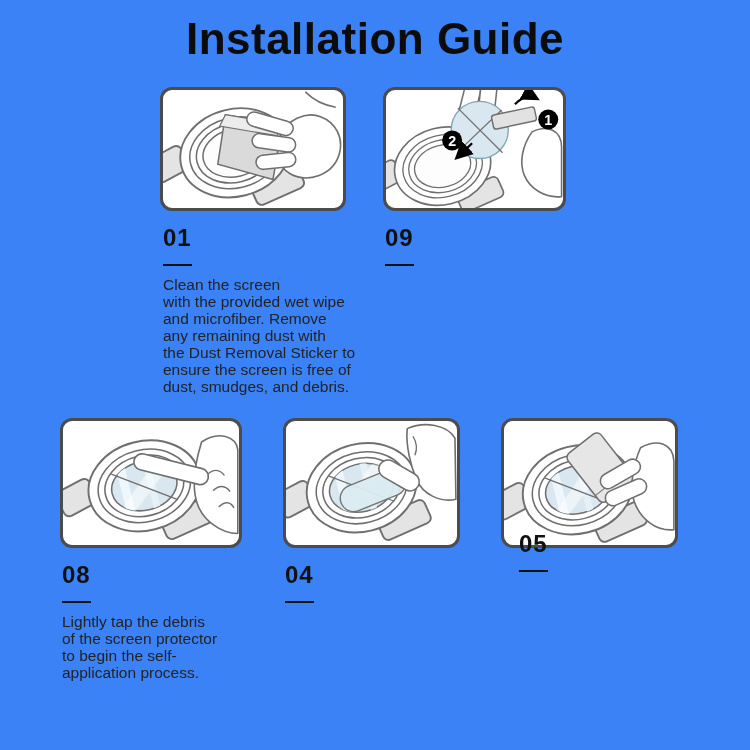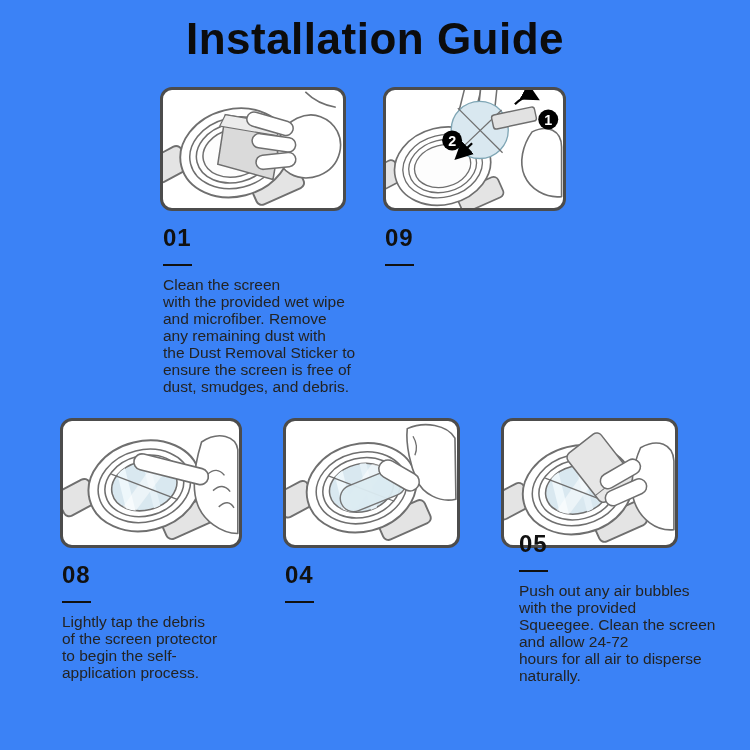--- a/index.html
+++ b/index.html
@@ -193,21 +193,15 @@
 to begin the self-
 application process.</p>
   </div>
 
   <div class="step s4">
     <span class="step-number">04</span>
   </div>
 
   <div class="step s5">
     <span class="step-number">05</span>
-    <p class="step-text">Push out any air bubbles
-with the provided
-Squeegee. Clean the screen
-and allow 24-72
-hours for all air to disperse
-naturally.</p>
   </div>
 
 </div>
 
 </body></html>

